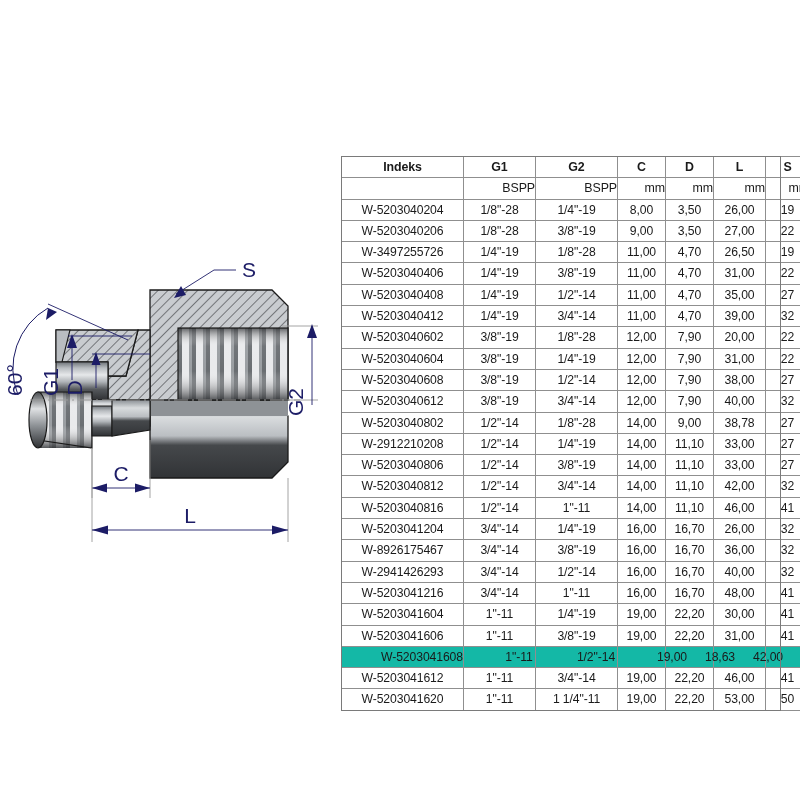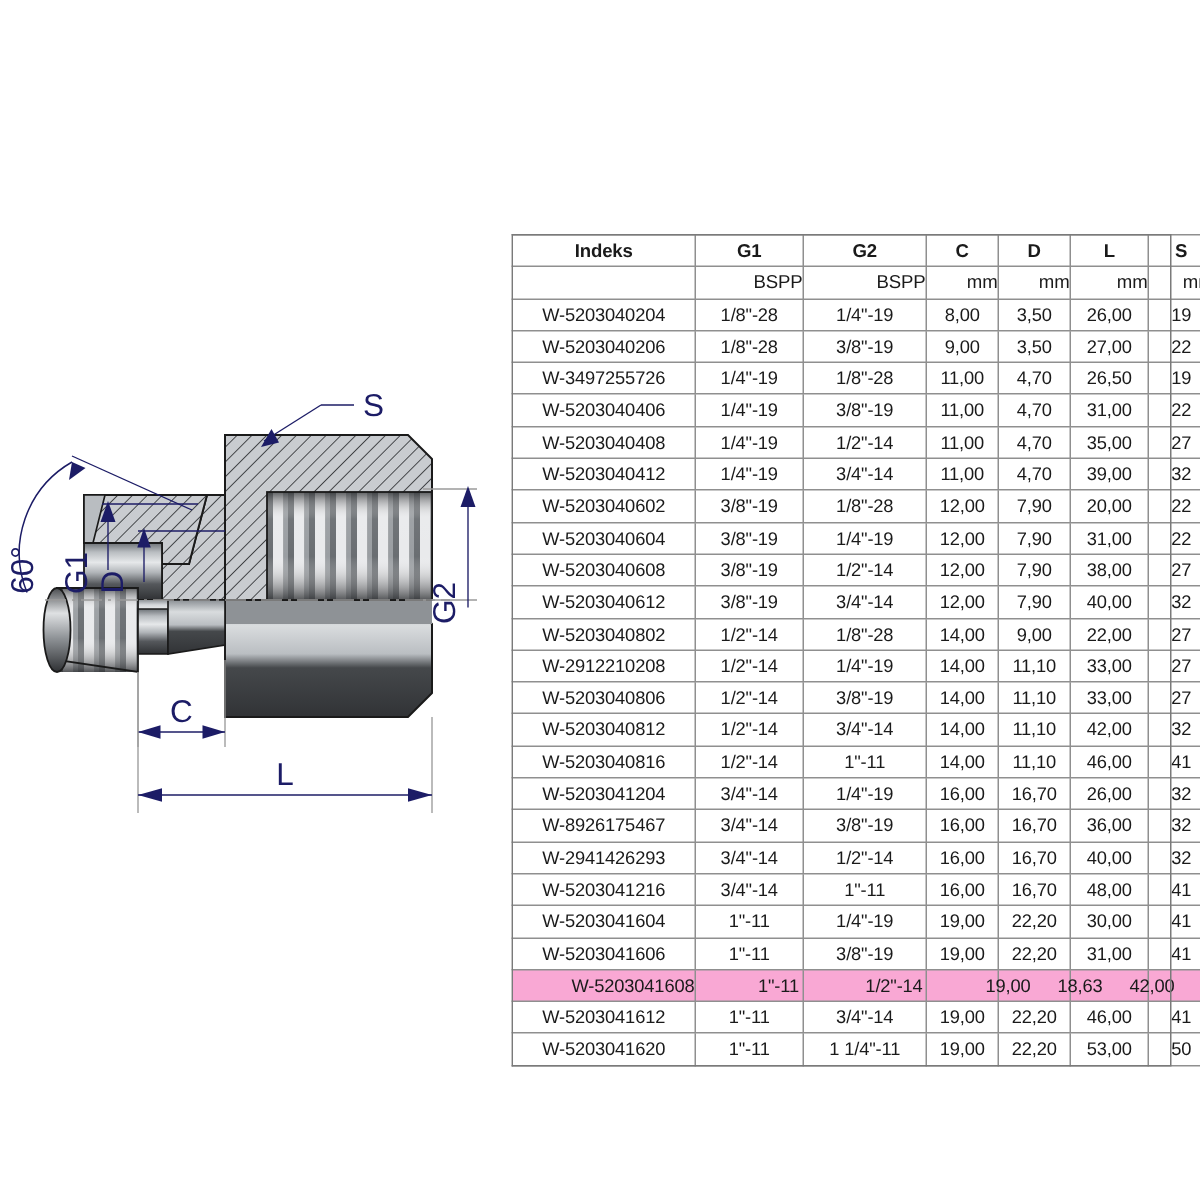--- a/index.html
+++ b/index.html
@@ -72,21 +72,21 @@
   table.spec thead th {
     font-weight: bold;
     font-size: 12.4px;
   }
   table.spec thead tr.units th {
     font-weight: normal;
     font-size: 12.4px;
     text-align: right;
   }
   table.spec tbody tr.highlight td {
-    background: #f9a8d4;
+    background: #14b8a6;
     padding-left: 39px;
   }
   
   table.spec {
     outline: none;
   }
   #spec-table-wrap::after {
     content: "";
     position: absolute;
     left: 0; top: 0;
@@ -367,21 +367,21 @@
             <td>7,90</td>
             <td>40,00</td>
             <td>32</td>
           </tr>
           <tr>
             <td>W-5203040802</td>
             <td>1/2"-14</td>
             <td>1/8"-28</td>
             <td>14,00</td>
             <td>9,00</td>
-            <td>22,00</td>
+            <td>38,78</td>
             <td>27</td>
           </tr>
           <tr>
             <td>W-2912210208</td>
             <td>1/2"-14</td>
             <td>1/4"-19</td>
             <td>14,00</td>
             <td>11,10</td>
             <td>33,00</td>
             <td>27</td>

